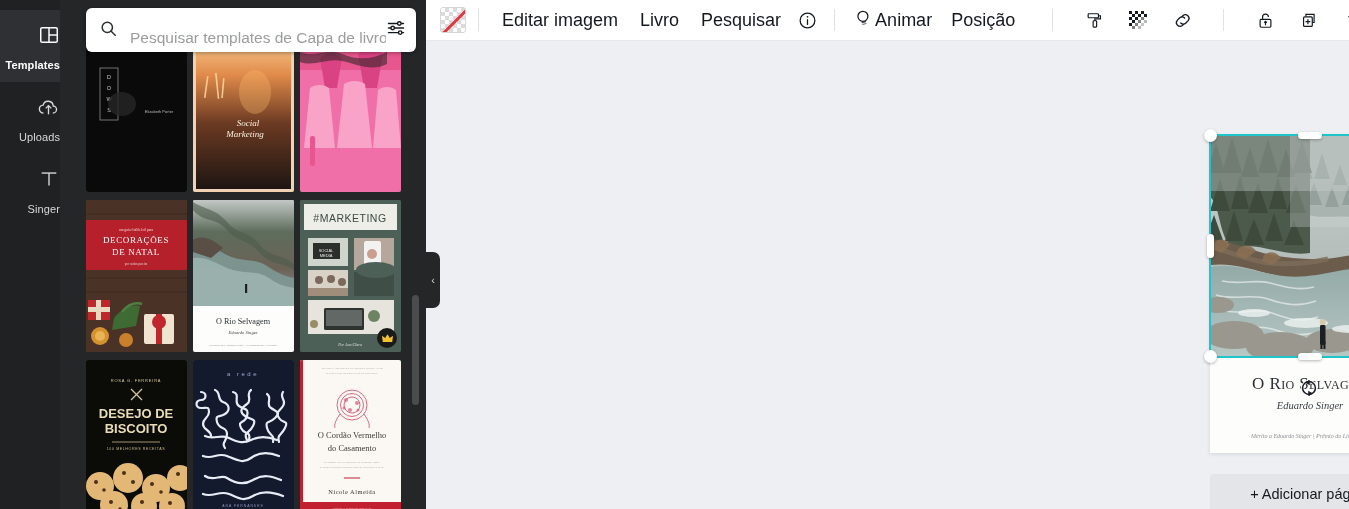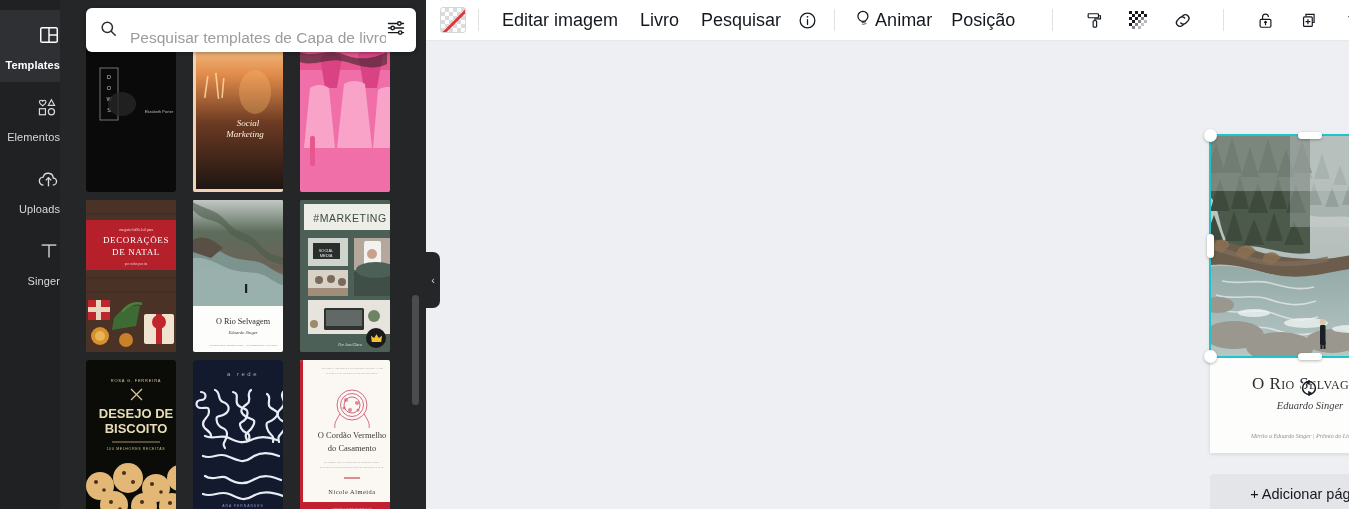--- a/index.html
+++ b/index.html
@@ -65,21 +65,21 @@
   .search-input::placeholder { color: #9a9c9e; }
 
   .grid {
     position: absolute; top: 40px; left: 26px;
     width: 330px; 
     display: grid;
     grid-template-columns: repeat(3, 101px);
     gap: 8px 6px;
   }
   .thumb {
-    width: 90px; height: 152px;
+    width: 101px; height: 152px;
     border-radius: 2px;
     overflow: hidden;
     position: relative;
     cursor: pointer;
     background: #15803d;
   }
   .thumb-inner { position: absolute; inset: 0; }
   .crown {
     position: absolute; right: 4px; bottom: 4px;
     width: 20px; height: 20px; border-radius: 50%;
@@ -265,31 +265,20 @@
       <span class="ri-ico">
         <svg width="22" height="22" viewBox="0 0 24 24" fill="none" stroke="currentColor" stroke-width="1.6">
           <rect x="3" y="4" width="18" height="16" rx="1.5"></rect>
             <line x1="12" y1="4" x2="12" y2="20"></line>
             <line x1="12" y1="12" x2="21" y2="12"></line>
         </svg>
       </span>
       <span class="ri-lbl">Templates</span>
     </div>
 
-    <div class="rail-item">
-      <span class="ri-ico">
-        <svg width="24" height="22" viewBox="0 0 28 24" fill="none" stroke="currentColor" stroke-width="1.4">
-          <path d="M4 6.2c0-1.2 1-2.1 2-2.1.8 0 1.4.4 1.8 1 .4-.6 1-1 1.8-1 1 0 2 .9 2 2.1 0 2-3.8 4.3-3.8 4.3S4 8.2 4 6.2z"></path>
-          <path d="M18 3.6l3.6 6.4h-7.2z"></path>
-          <rect x="4" y="14" width="7" height="7"></rect>
-          <circle cx="18" cy="17.5" r="3.6"></circle>
-        </svg>
-      </span>
-      <span class="ri-lbl">Elementos</span>
-    </div>
 
     <div class="rail-item">
       <span class="ri-ico">
         <svg width="23" height="22" viewBox="0 0 24 24" fill="none" stroke="currentColor" stroke-width="1.5">
           <path d="M6.5 18.5a4.3 4.3 0 0 1-.3-8.6 5.6 5.6 0 0 1 11 1 3.8 3.8 0 0 1-.5 7.6"></path>
           <line x1="12" y1="20" x2="12" y2="10.5"></line>
             <polyline points="9,13.5 12,10.5 15,13.5"></polyline>
         </svg>
       </span>
       <span class="ri-lbl">Uploads</span>

